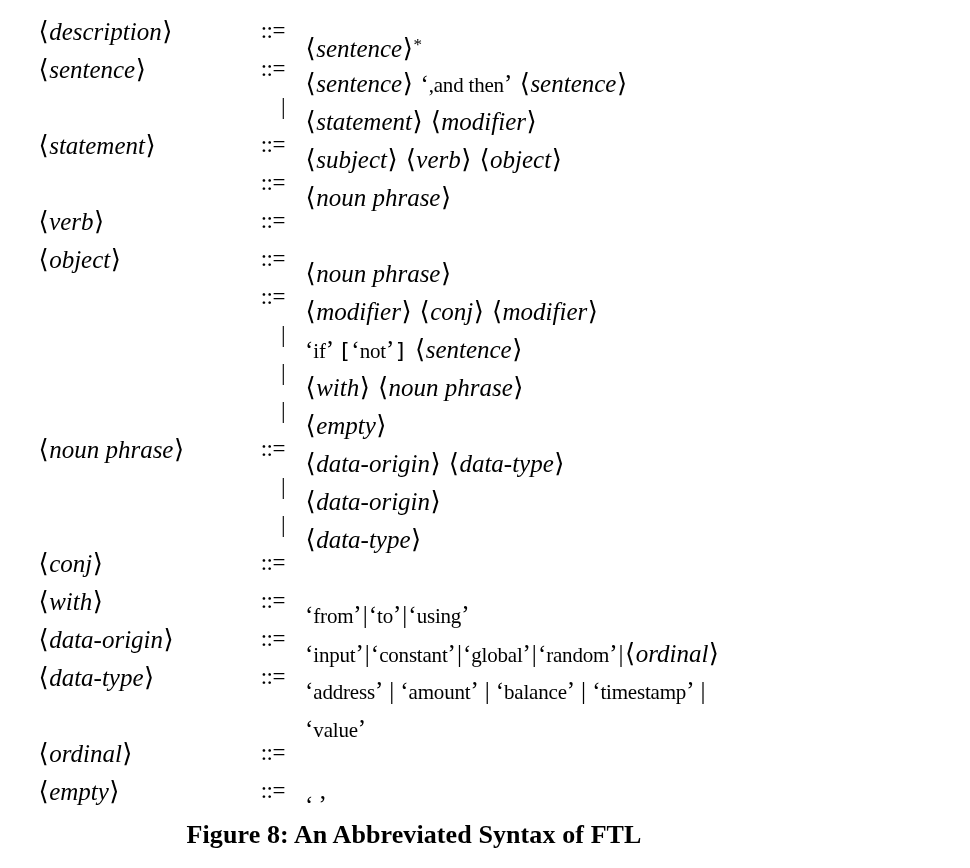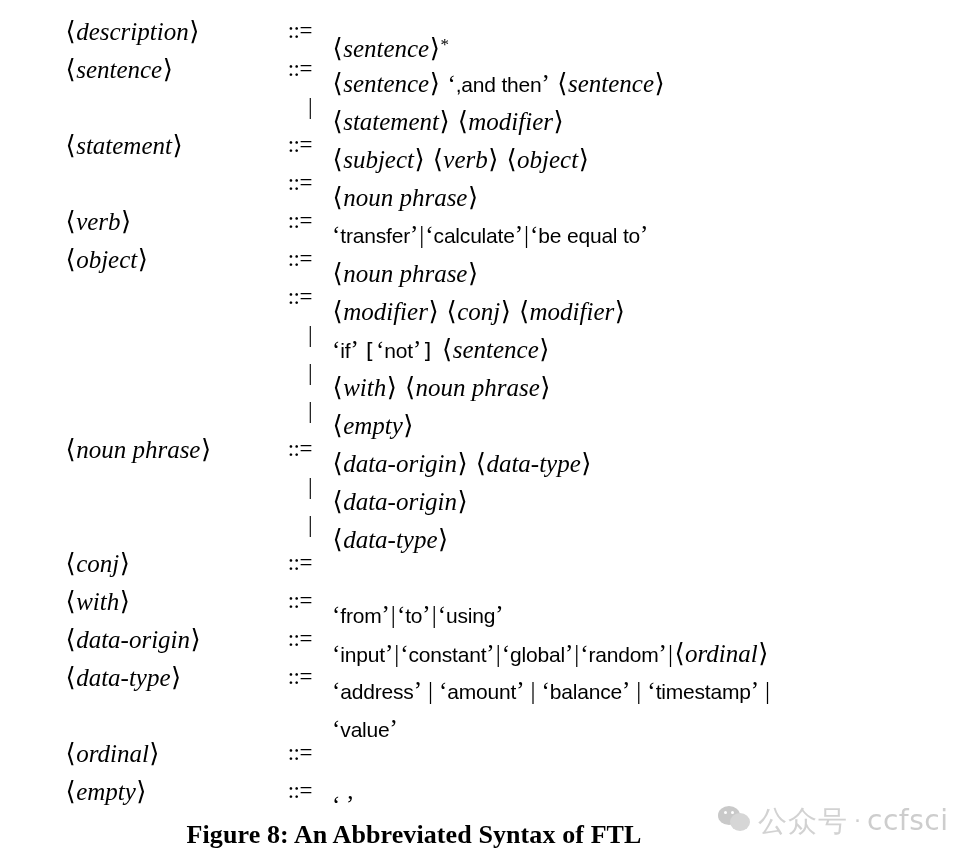--- a/index.html
+++ b/index.html
@@ -29,21 +29,20 @@
     left: 0;
     top: 12px;
     width: 970px;
   }
 
   .rule-line {
     position: relative;
     height: 38px;
     line-height: 38px;
     white-space: nowrap;
-    margin-left: 27px;
   }
 
   .lhs {
     position: absolute;
     left: 38px;
     top: 0;
     font-size: 25px;
     line-height: 38px;
   }
 
@@ -75,21 +74,21 @@
   }
   .ang {
     font-style: normal;
     font-family: "DejaVu Serif", "Liberation Serif", serif;
     font-size: 26px;
     padding: 0 0.5px;
   }
 
   
   .tm {
-    font-family: Liberation Sans, sans-serif;
+    font-family: Liberation Serif, serif;
     font-style: normal;
     font-size: 21px;
     letter-spacing: -0.2px;
   }
   .q {
     font-family: "Liberation Serif", "DejaVu Serif", serif;
     font-size: 25px;
     font-style: normal;
   }
 
@@ -224,21 +223,20 @@
     </div>
 
     <div class="rule-line">
       <span class="op">::=</span>
       <span class="rhs"><span class="ang">⟨</span><span class="nt">noun phrase</span><span class="ang">⟩</span></span>
     </div>
 
     <div class="rule-line">
       <span class="lhs"><span class="ang">⟨</span><span class="nt">verb</span><span class="ang">⟩</span></span>
       <span class="op">::=</span>
-      <span class="rhs"><span class="q">‘</span><span class="tm">transfer</span><span class="q">’</span><span class="bar">|</span><span class="q">‘</span><span class="tm">calculate</span><span class="q">’</span><span class="bar">|</span><span class="q">‘</span><span class="tm">be equal to</span><span class="q">’</span></span>
     </div>
 
     <div class="rule-line">
       <span class="lhs"><span class="ang">⟨</span><span class="nt">object</span><span class="ang">⟩</span></span>
       <span class="op">::=</span>
       <span class="rhs"><span class="ang">⟨</span><span class="nt">noun phrase</span><span class="ang">⟩</span></span>
     </div>
 
     <div class="rule-line">
       <span class="op">::=</span>
@@ -305,25 +303,14 @@
     <div class="rule-line">
       <span class="lhs"><span class="ang">⟨</span><span class="nt">empty</span><span class="ang">⟩</span></span>
       <span class="op">::=</span>
       <span class="rhs"><span class="q">‘</span><span class="tm"> </span><span class="q">’</span></span>
     </div>
 
   </div>
 
   <div id="caption">Figure 8: An Abbreviated Syntax of FTL</div>
 
-  <div id="watermark">
-    <span class="wm-logo">
-      <span class="b1"></span>
-      <span class="e1"></span>
-      <span class="e2"></span>
-      <span class="b2"></span>
-    </span>
-    <span class="wm-cn">公众号</span>
-    <span class="wm-dot">·</span>
-    <span class="wm-tag">ccfsci</span>
-  </div>
 
 </div>
 
 </body></html>

